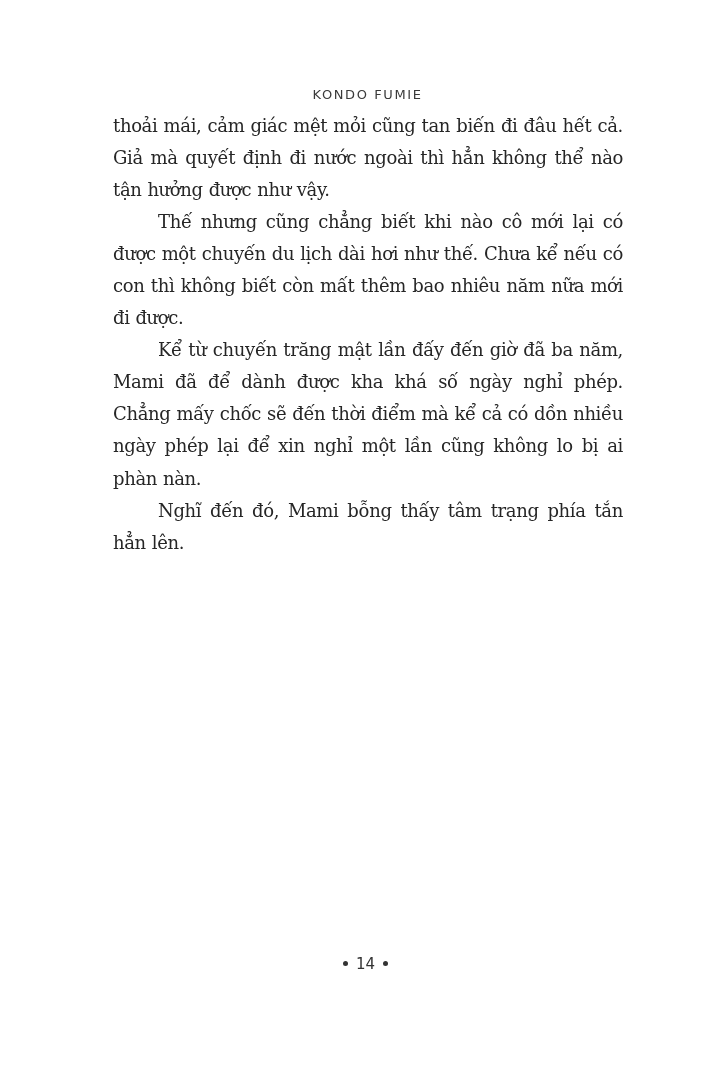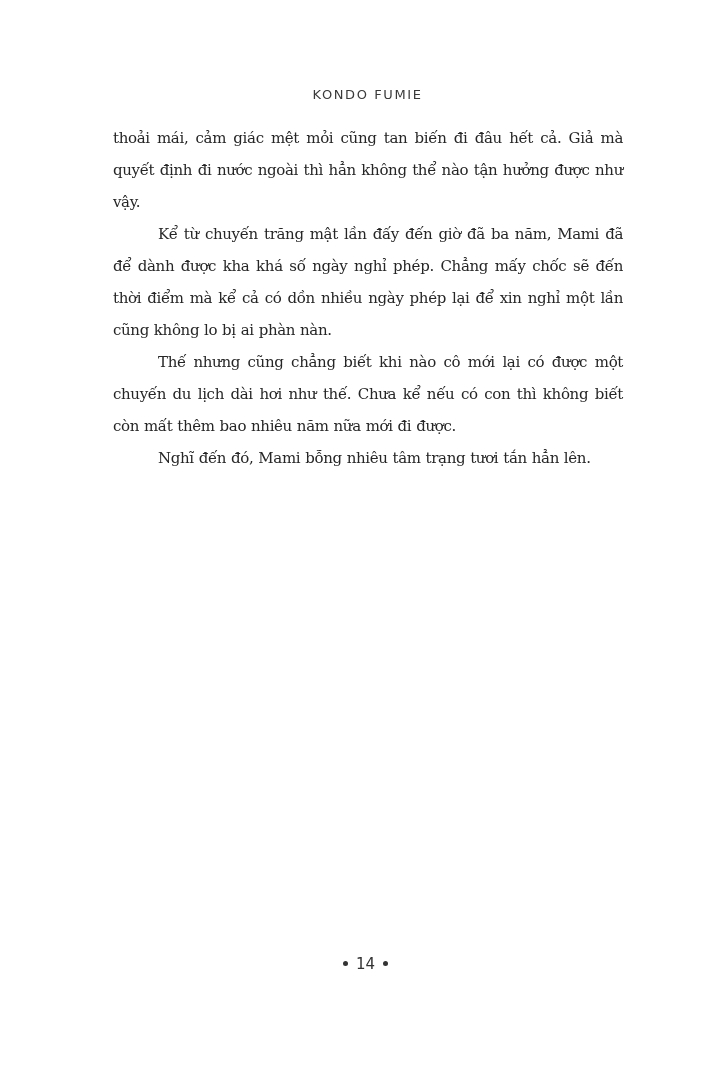--- a/index.html
+++ b/index.html
@@ -27,25 +27,25 @@
       width: 735px;
       text-align: center;
       font-family: "DejaVu Sans", sans-serif;
       font-size: 13px;
       letter-spacing: 1.6px;
       color: #3a3a3a;
       font-weight: normal;
     }
     .body-text {
       position: absolute;
-      top: 122px;
+      top: 110px;
       left: 113px;
       width: 510px;
       font-family: "DejaVu Serif", serif;
-      font-size: 15px;
+      font-size: 18px;
       line-height: 32.05px;
       color: #262626;
       text-align: justify;
       letter-spacing: -0.35px;
       word-spacing: 0.5px;
     }
     .body-text p {
       margin: 0;
       text-indent: 45px;
     }
@@ -75,21 +75,21 @@
     }
   </style>
 </head>
 <body>
 
 <div class="page">
   <div class="running-head">KONDO FUMIE</div>
 
   <div class="body-text">
     <p class="cont">thoải mái, cảm giác mệt mỏi cũng tan biến đi đâu hết cả. Giả mà quyết định đi nước ngoài thì hẳn không thể nào tận hưởng được như vậy.</p>
+    <p>Thế nhưng cũng chẳng biết khi nào cô mới lại có được một chuyến du lịch dài hơi như thế. Chưa kể nếu có con thì không biết còn mất thêm bao nhiêu năm nữa mới đi được.</p>
     <p>Kể từ chuyến trăng mật lần đấy đến giờ đã ba năm, Mami đã để dành được kha khá số ngày nghỉ phép. Chẳng mấy chốc sẽ đến thời điểm mà kể cả có dồn nhiều ngày phép lại để xin nghỉ một lần cũng không lo bị ai phàn nàn.</p>
-    <p>Thế nhưng cũng chẳng biết khi nào cô mới lại có được một chuyến du lịch dài hơi như thế. Chưa kể nếu có con thì không biết còn mất thêm bao nhiêu năm nữa mới đi được.</p>
-    <p>Nghĩ đến đó, Mami bỗng nhiêu tâm trạng tươi tắn hẳn lên.</p>
+    <p>Nghĩ đến đó, Mami bỗng thấy tâm trạng phía tắn hẳn lên.</p>
   </div>
 
   <div class="folio">
     <span class="dot"></span><span>14</span><span class="dot"></span>
   </div>
 </div>
 
 </body></html>

